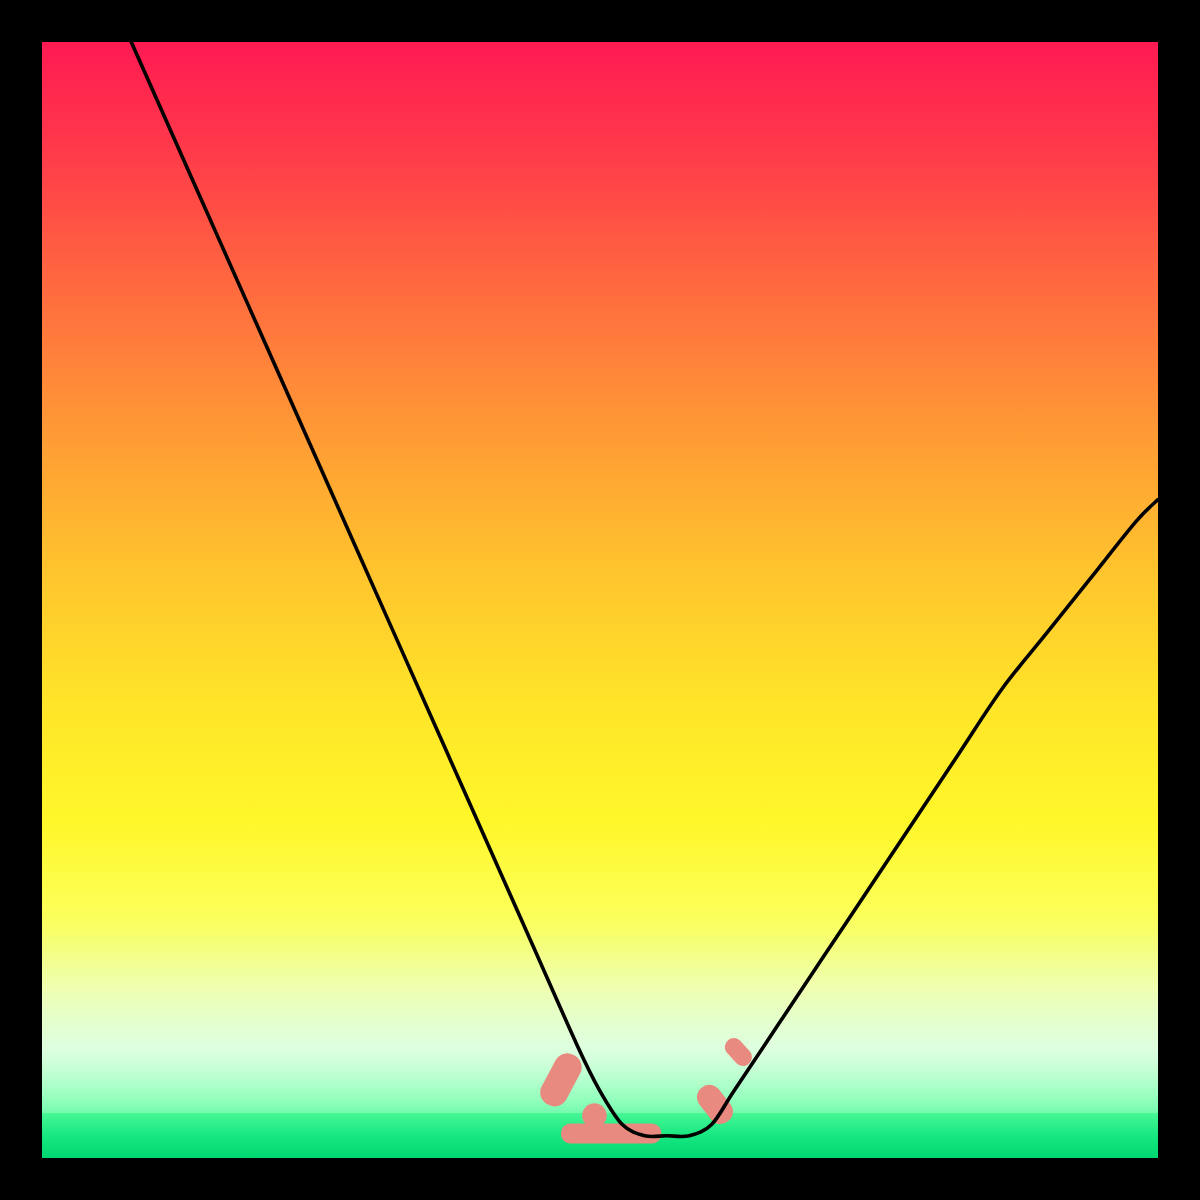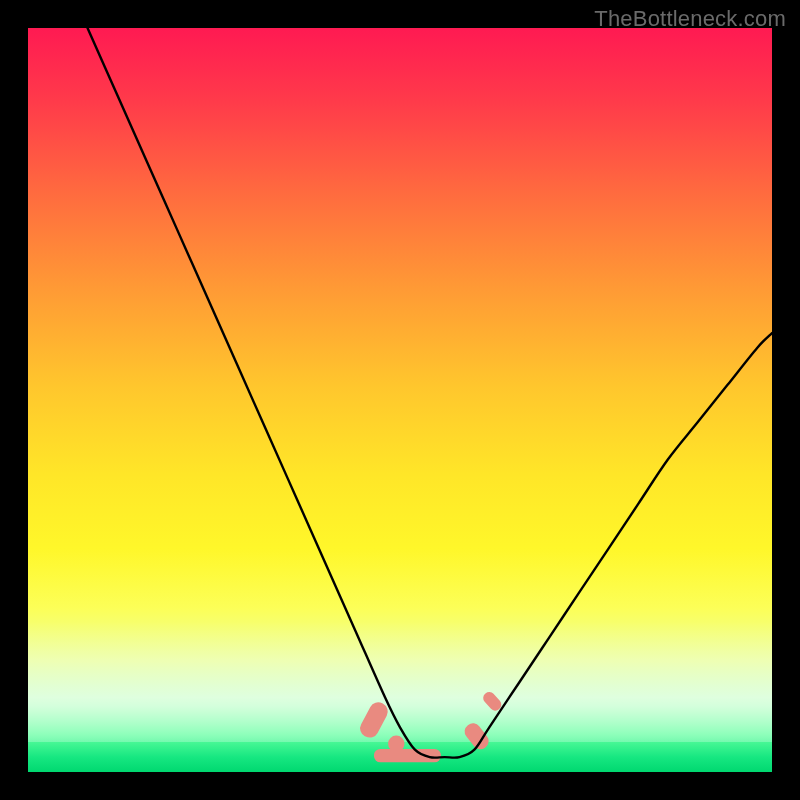--- a/index.html
+++ b/index.html
@@ -88,14 +88,13 @@
       <g id="marker-group">
           <rect x="336.66" y="673.32" width="18.60" height="37.20" rx="8.857142857142858" fill="#e98a80" transform="rotate(28 345.96 691.92)"></rect>
           <circle cx="368.28" cy="715.73" r="8.18" fill="#e98a80"></circle>
           <rect x="345.96" y="720.94" width="66.96" height="13.39" rx="6.377142857142857" fill="#e98a80"></rect>
           <rect x="440.45" y="694.15" width="16.37" height="28.27" rx="7.794285714285715" fill="#e98a80" transform="rotate(-38 448.63 708.29)"></rect>
           <rect x="458.30" y="662.90" width="11.90" height="20.83" rx="5.668571428571428" fill="#e98a80" transform="rotate(-42 464.26 673.32)"></rect>
         </g>
       <path id="curve-path" fill="none" stroke-width="2.4" stroke-linecap="round" stroke-linejoin="round" stroke="#000000" d="M 59.52 0.00 C 64.48 11.16, 79.36 44.64, 89.28 66.96 C 99.20 89.28, 109.12 111.60, 119.04 133.92 C 128.96 156.24, 138.88 178.56, 148.80 200.88 C 158.72 223.20, 168.64 245.52, 178.56 267.84 C 188.48 290.16, 198.40 312.48, 208.32 334.80 C 218.24 357.12, 228.16 379.44, 238.08 401.76 C 248.00 424.08, 257.92 446.40, 267.84 468.72 C 277.76 491.04, 287.68 513.36, 297.60 535.68 C 307.52 558.00, 317.44 580.32, 327.36 602.64 C 337.28 624.96, 349.68 653.48, 357.12 669.60 C 364.56 685.72, 367.04 690.68, 372.00 699.36 C 376.96 708.04, 381.92 716.72, 386.88 721.68 C 391.84 726.64, 396.80 727.88, 401.76 729.12 C 406.72 730.36, 411.68 729.12, 416.64 729.12 C 421.60 729.12, 426.56 730.36, 431.52 729.12 C 436.48 727.88, 441.44 726.64, 446.40 721.68 C 451.36 716.72, 453.84 710.52, 461.28 699.36 C 468.72 688.20, 481.12 669.60, 491.04 654.72 C 500.96 639.84, 510.88 624.96, 520.80 610.08 C 530.72 595.20, 540.64 580.32, 550.56 565.44 C 560.48 550.56, 570.40 535.68, 580.32 520.80 C 590.24 505.92, 600.16 491.04, 610.08 476.16 C 620.00 461.28, 629.92 445.16, 639.84 431.52 C 649.76 417.88, 659.68 406.72, 669.60 394.32 C 679.52 381.92, 689.44 369.52, 699.36 357.12 C 709.28 344.72, 721.68 328.60, 729.12 319.92 C 736.56 311.24, 741.52 307.52, 744.00 305.04"></path>
     </svg>
   </div>
-  <div class="watermark">TheBottleneck.com</div>
 </div>
 
 </body></html>

